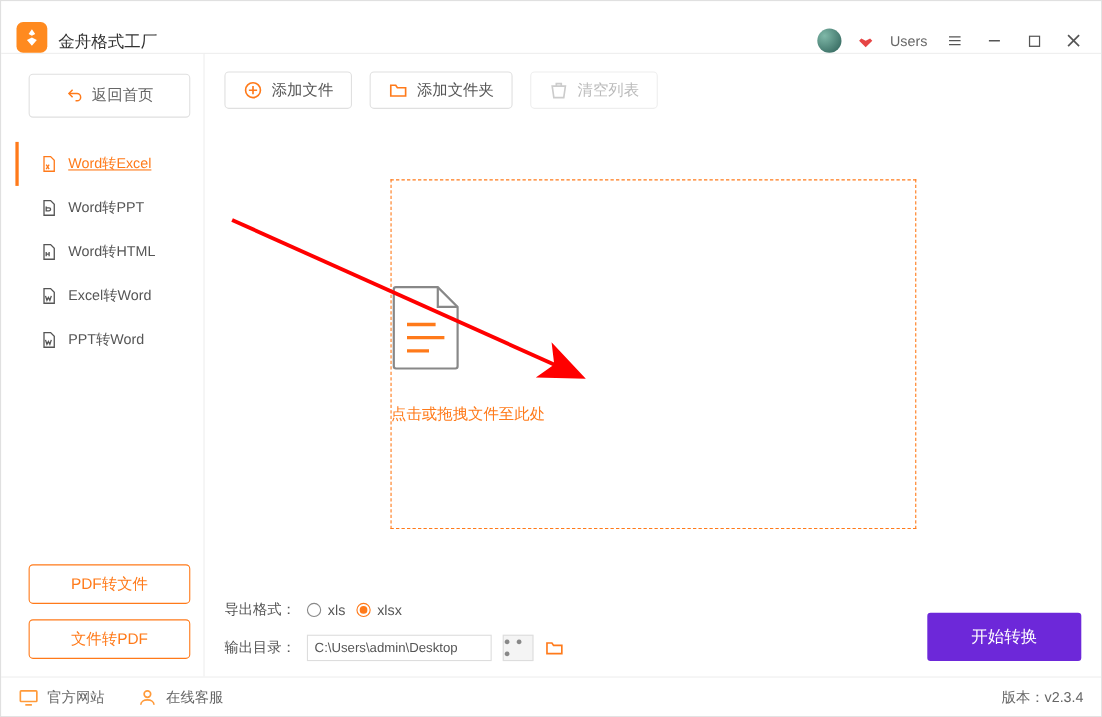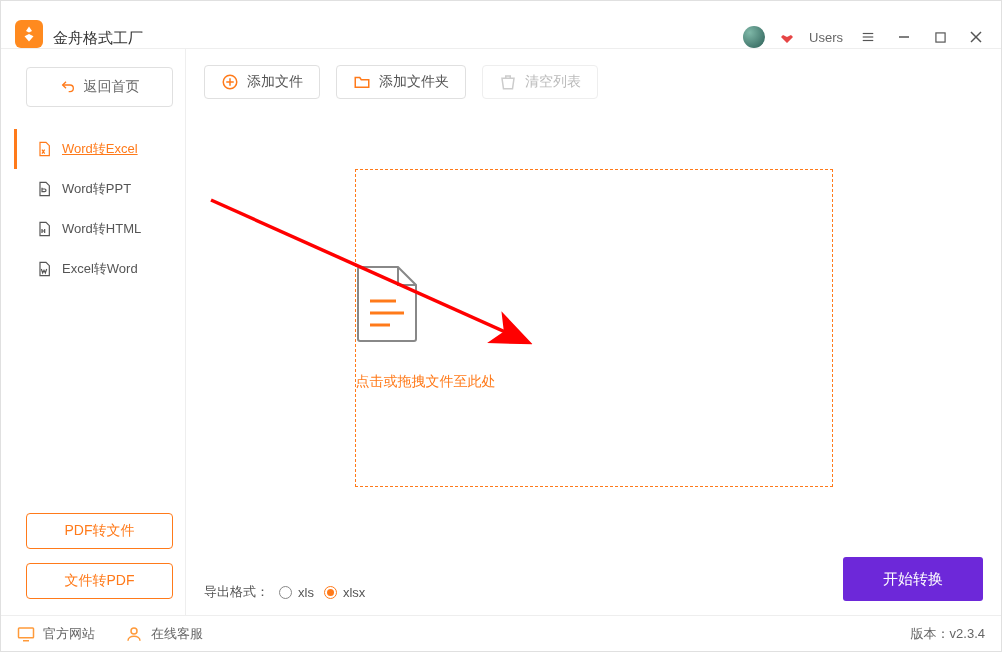--- a/index.html
+++ b/index.html
@@ -130,20 +130,27 @@
             </svg>
           <span>Word转HTML</span>
         </div>
         <div class="nav-item">
           <svg viewBox="0 0 24 24" fill="none" stroke="currentColor" stroke-width="1.8">
               <path d="M6 2h9l5 5v15H6z"></path>
               <path d="M8 12l2 6 2-4 2 4 2-6"></path>
             </svg>
           <span>Excel转Word</span>
         </div>
+        <div class="nav-item">
+          <svg viewBox="0 0 24 24" fill="none" stroke="currentColor" stroke-width="1.8">
+              <path d="M6 2h9l5 5v15H6z"></path>
+              <path d="M8 12l2 6 2-4 2 4 2-6"></path>
+            </svg>
+          <span>PPT转Word</span>
+        </div>
       </div>
       <div class="sidebar-bottom">
         <div class="outline-btn">PDF转文件</div>
         <div class="outline-btn">文件转PDF</div>
       </div>
     </div>
 
     <div class="main">
       <div class="toolbar">
         <div class="tool-btn">
@@ -190,20 +197,30 @@
             <span>导出格式：</span>
             <label class="radio">
               <span class="radio-dot"></span>
               <span>xls</span>
             </label>
             <label class="radio sel">
               <span class="radio-dot"></span>
               <span>xlsx</span>
             </label>
           </div>
+          <div class="row">
+            <span>输出目录：</span>
+            <div class="path-input">C:\Users\admin\Desktop</div>
+            <div class="more-btn">● ● ●</div>
+            <span class="folder-open">
+              <svg width="18" height="18" viewBox="0 0 24 24" fill="none" stroke="currentColor" stroke-width="2">
+                  <path d="M3 6h6l2 3h10v10H3z"></path>
+                </svg>
+            </span>
+          </div>
         </div>
         <div class="convert-btn">开始转换</div>
       </div>
     </div>
   </div>
 
   <div class="footer">
     <div class="footer-link">
       <svg width="18" height="18" viewBox="0 0 24 24" fill="none" stroke="currentColor" stroke-width="2">
           <rect x="2" y="4" width="20" height="13" rx="1"></rect>

